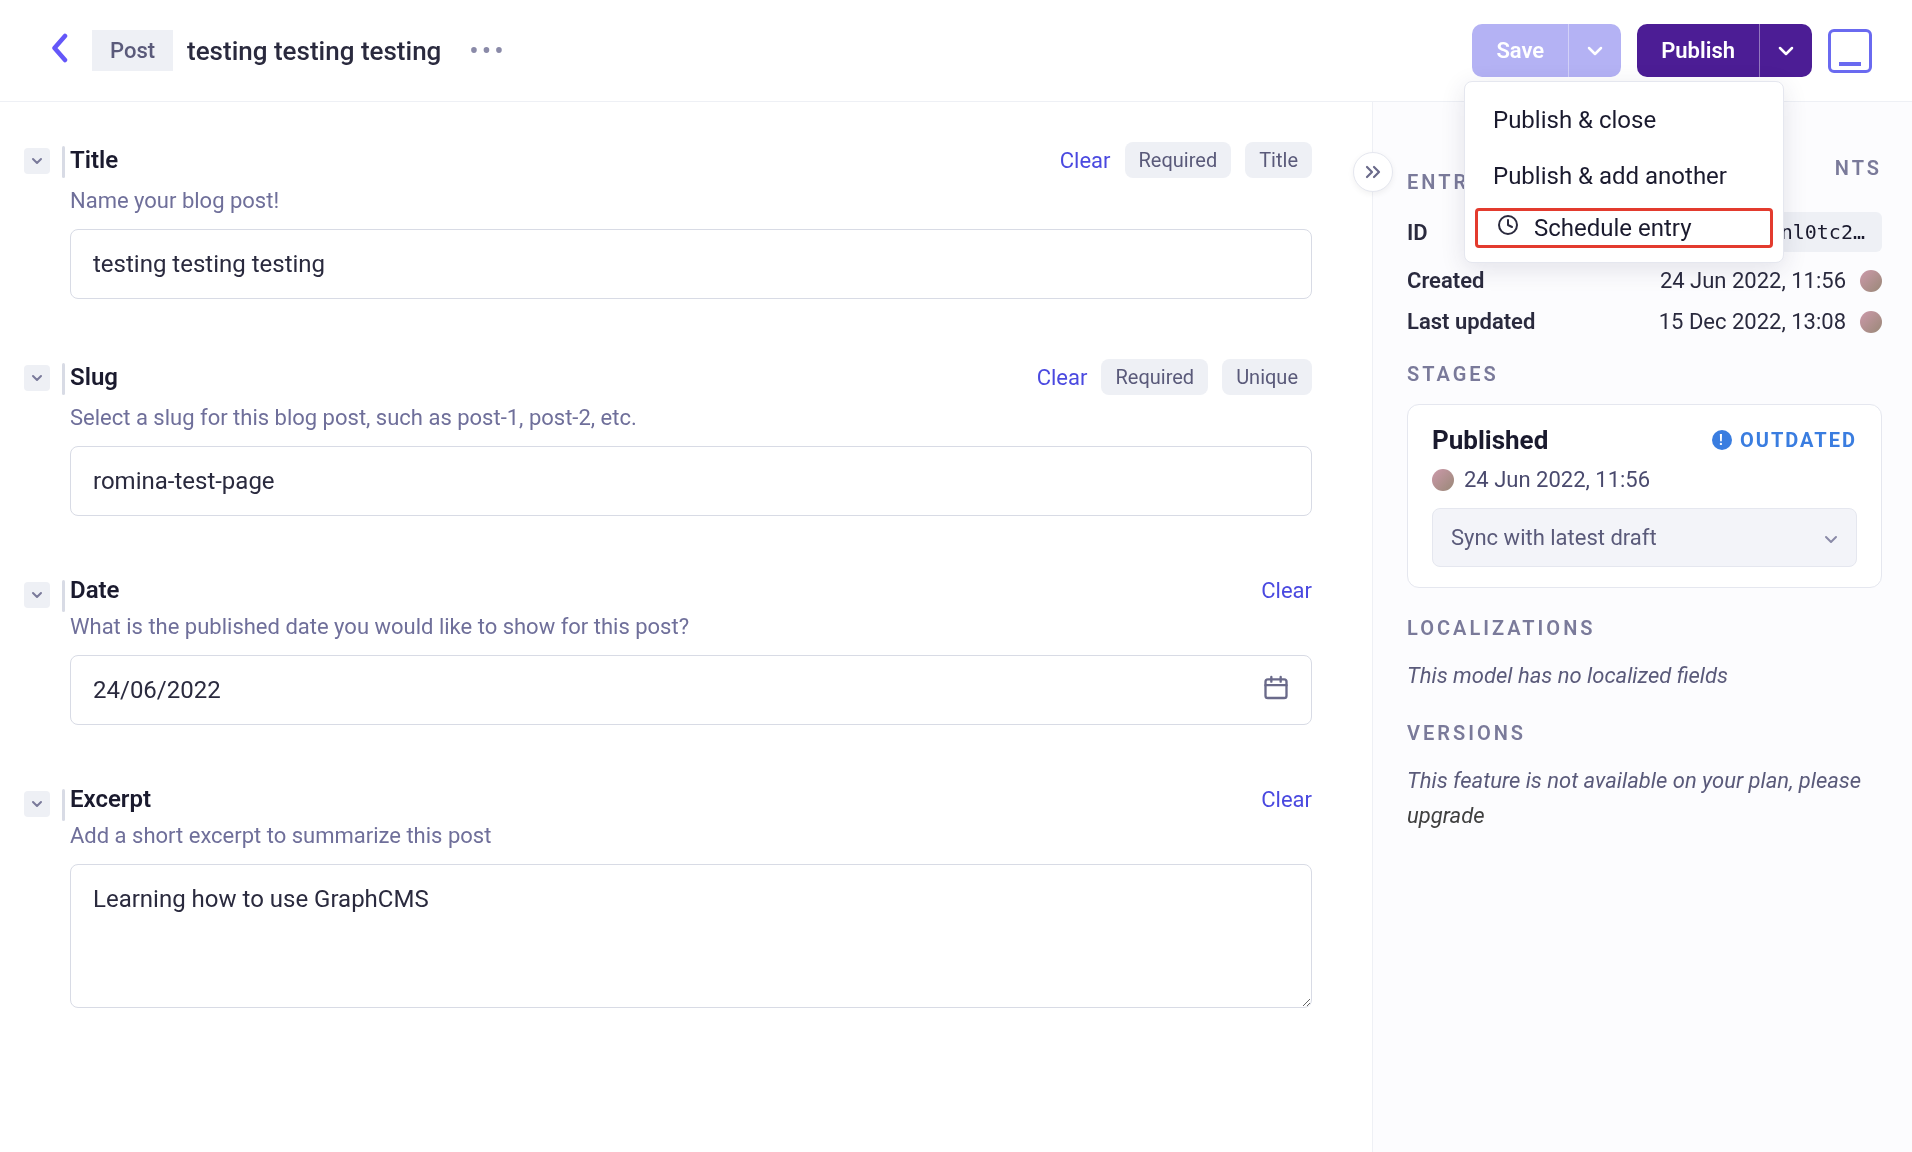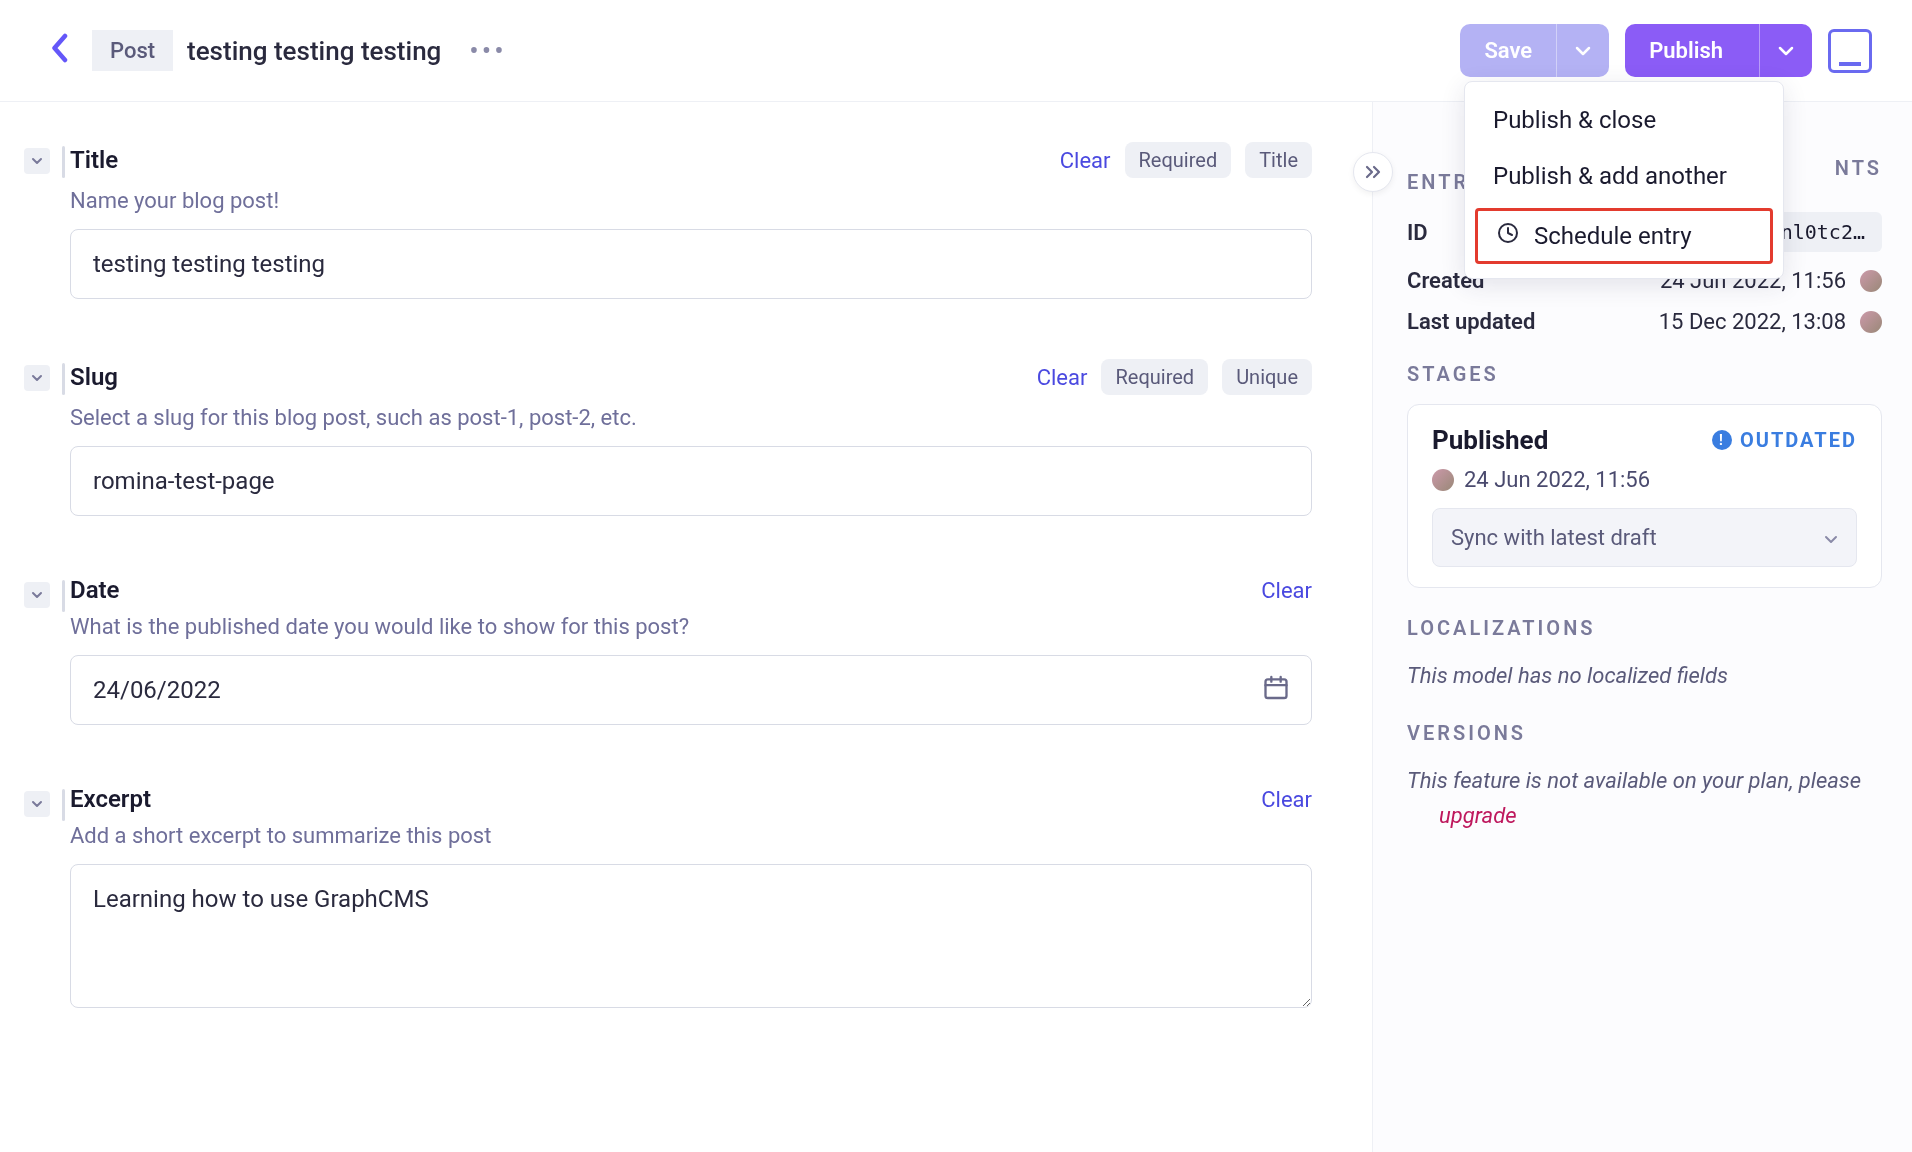--- a/index.html
+++ b/index.html
@@ -43,21 +43,21 @@
   font-size: 28px;
   letter-spacing: 3px;
   cursor: pointer;
   margin-left: 14px;
 }
 .actions-top { margin-left: auto; display: flex; gap: 16px; align-items: center; position: relative; border-radius: 17px;}
 .split-btn { display: flex; border-radius: 10px; overflow: hidden; }
 .split-btn .main { padding: 14px 24px; font-weight: 600; font-size: 22px; color: #fff; }
 .split-btn .arrow { padding: 14px 18px; border-left: 1px solid rgba(255,255,255,0.4); display: flex; align-items: center; }
 .save-btn { background: #b4b2f4; }
-.publish-btn { background: #8b5cf6; gap: 12px; }
+.publish-btn { background: #4c1d95; }
 .side-icon {
   width: 44px; height: 44px;
   border: 3px solid #6a6af0;
   border-radius: 6px;
   display: flex; align-items: flex-end; justify-content: center;
   padding-bottom: 4px;
 }
 .side-icon .bar{ width: 60%; height: 4px; background:#6a6af0; }
 
 .dropdown-menu {
@@ -78,21 +78,21 @@
   font-size: 24px;
   cursor: pointer;
   display: flex;
   align-items: center;
   gap: 14px;
 }
 .dropdown-menu .item.hl {
   border: 3px solid #e33b2e;
   border-radius: 4px;
   margin: 4px 10px;
-  padding: 10px 18px;
+  padding: 2px 18px;
 }
 
 .body-wrap { display: flex; height: calc(100% - 100px); }
 .main-col { flex: 1; padding: 40px 60px 40px 70px; overflow-y: auto; }
 .side-col { width: 540px; border-left: 1px solid #eef0f5; background: #fcfcfe; padding: 40px 30px 40px 34px; position: relative; }
 
 .field-block { position: relative; margin-bottom: 60px; }
 .handle {
   position: absolute;
   left: -46px;
@@ -177,21 +177,21 @@
   border-radius: 8px;
   color: #5a5a7a;
   font-size: 22px;
   display: flex;
   align-items: center;
   border: 1px solid #e5e7ef;
 }
 .sync-row .chev { margin-left: auto; color: #8a8aa8; }
 
 .italic-note { color: #5a5a7a; font-style: italic; font-size: 22px; line-height: 1.6; }
-.italic-note a { color: #be185d; text-decoration: none; margin-left: 32px; }
+.italic-note a { color: #404040; text-decoration: none; }
 .peek-text { position:absolute; top: 54px; right: 30px; color:#7a7a9a; letter-spacing: 3px; font-weight:600; font-size:20px;}
 </style>
 </head>
 <body>
 
 <div class="topbar">
   <div class="back-btn">
     <svg width="22" height="30" viewBox="0 0 12 20" fill="none" stroke="currentColor" stroke-width="3" stroke-linecap="round" stroke-linejoin="round">
         <polyline points="10,2 3,10 10,18"></polyline>
       </svg>

